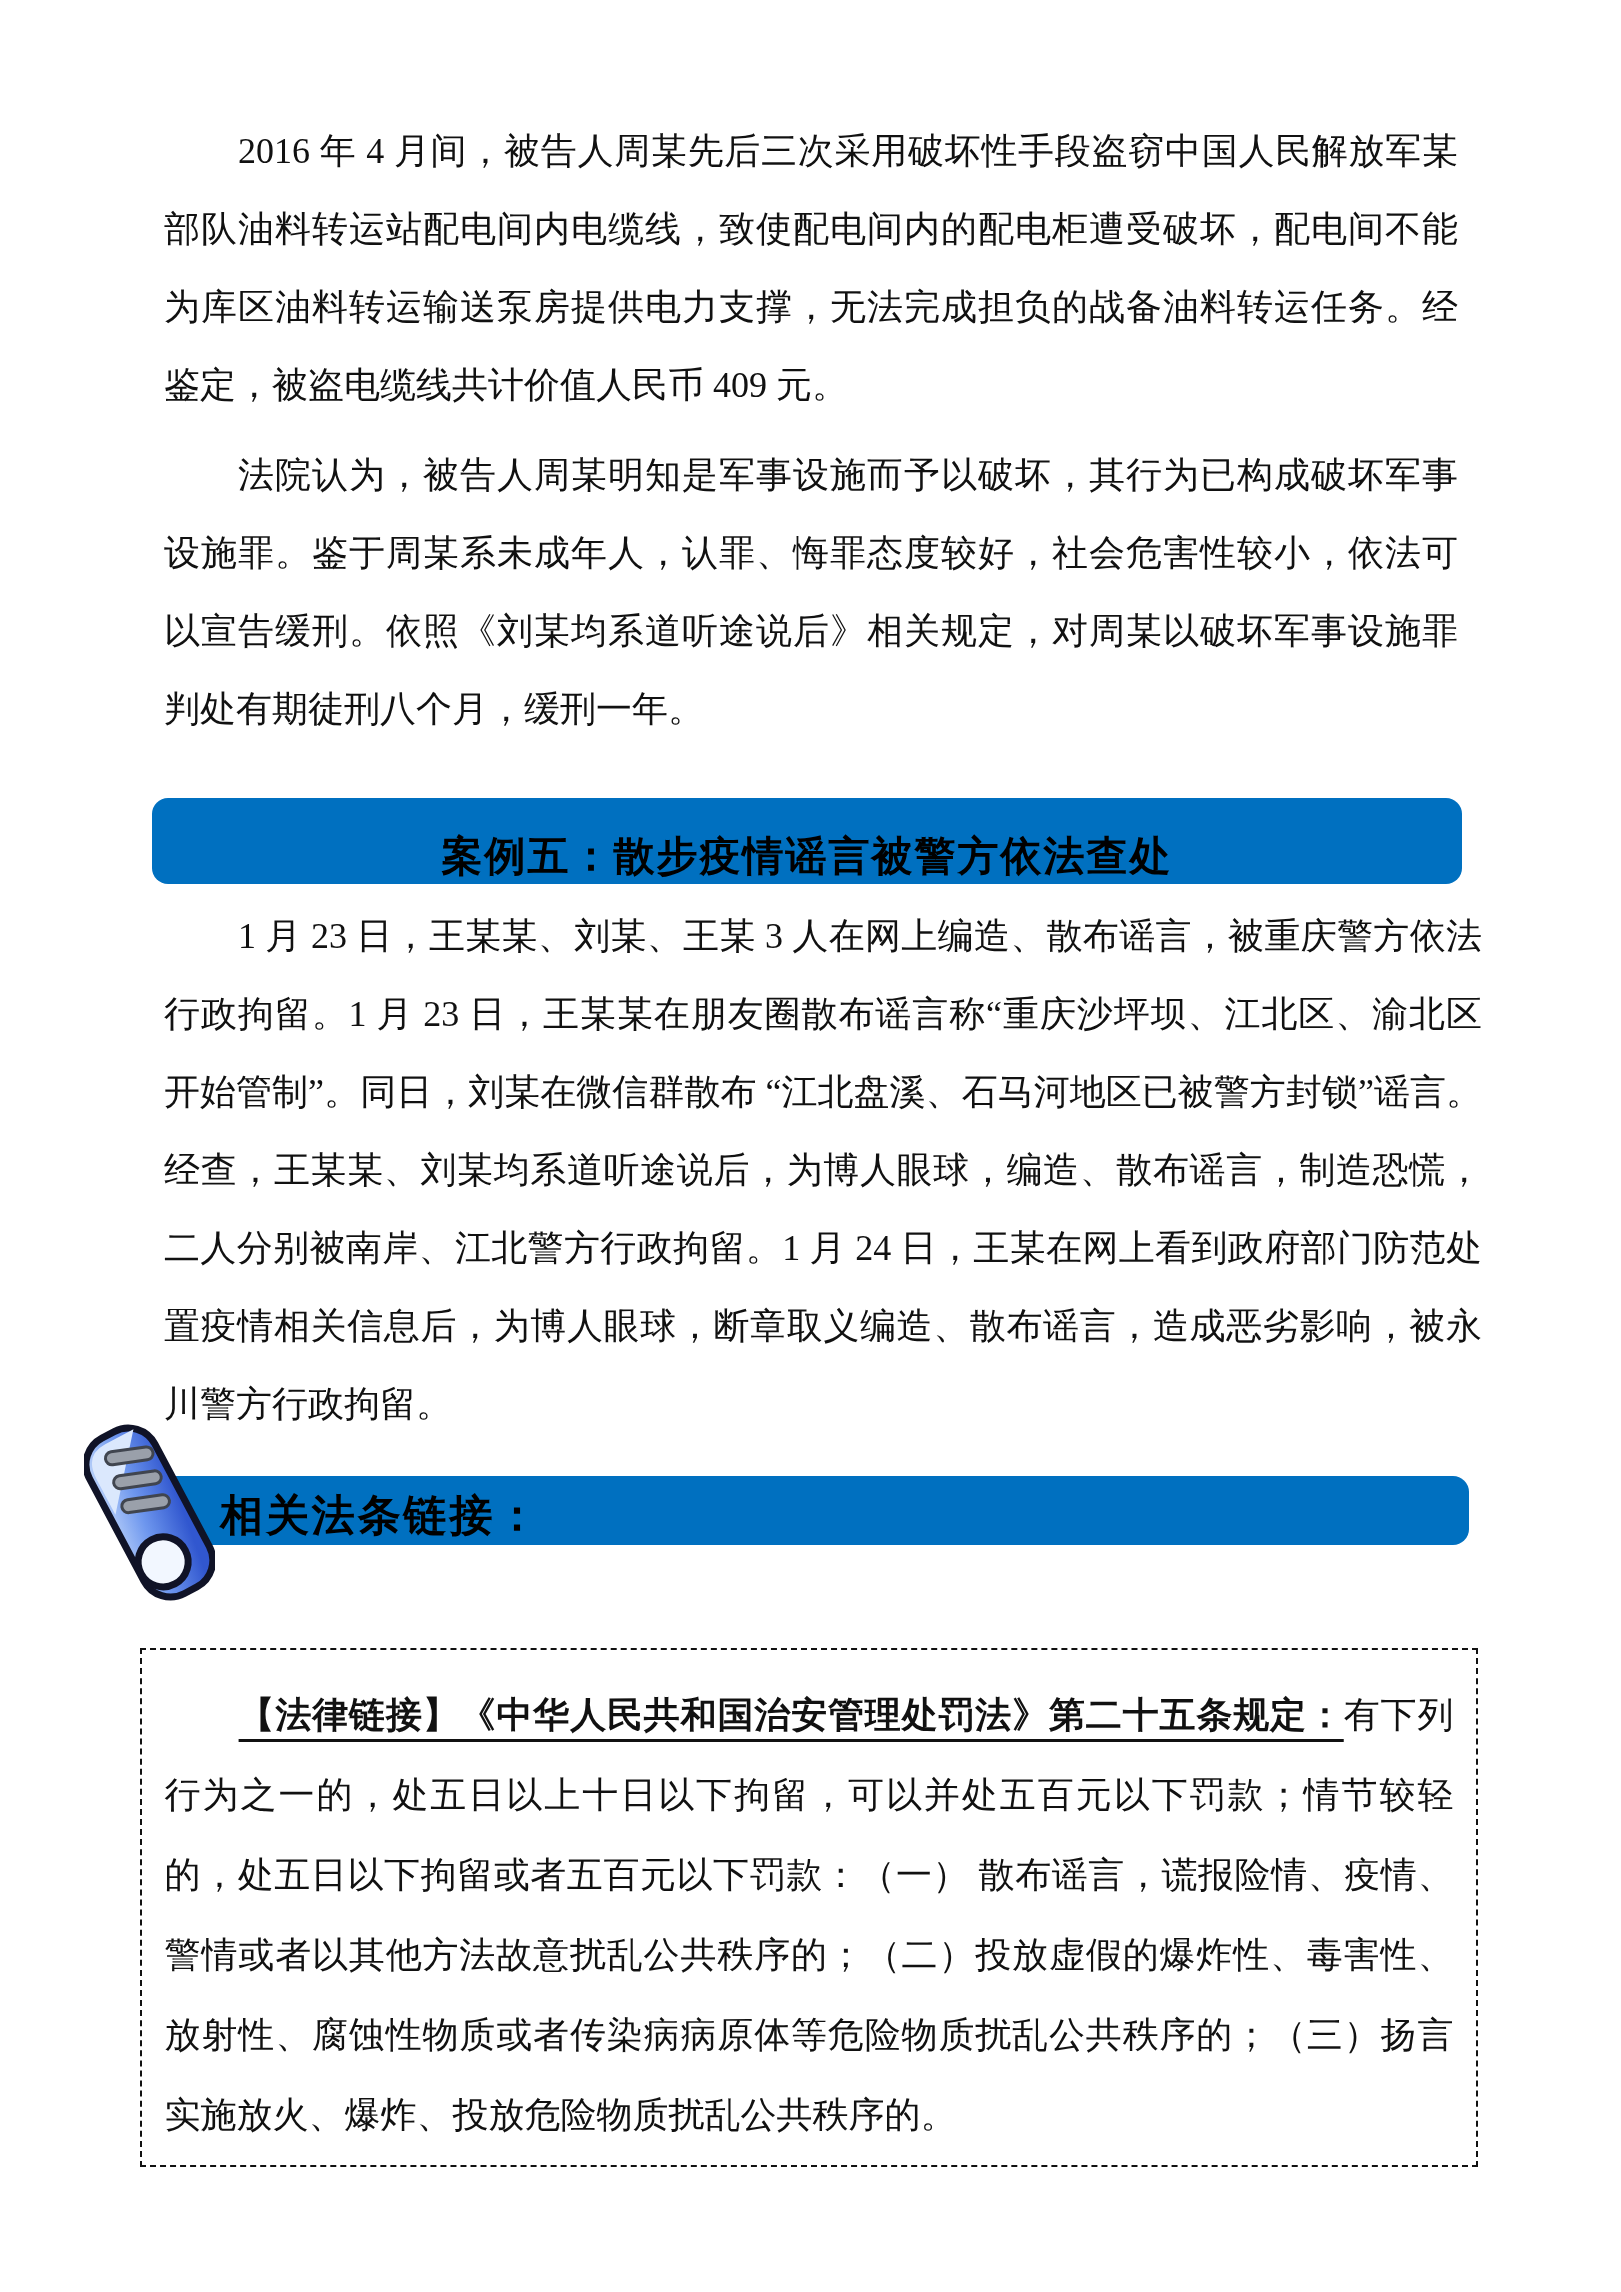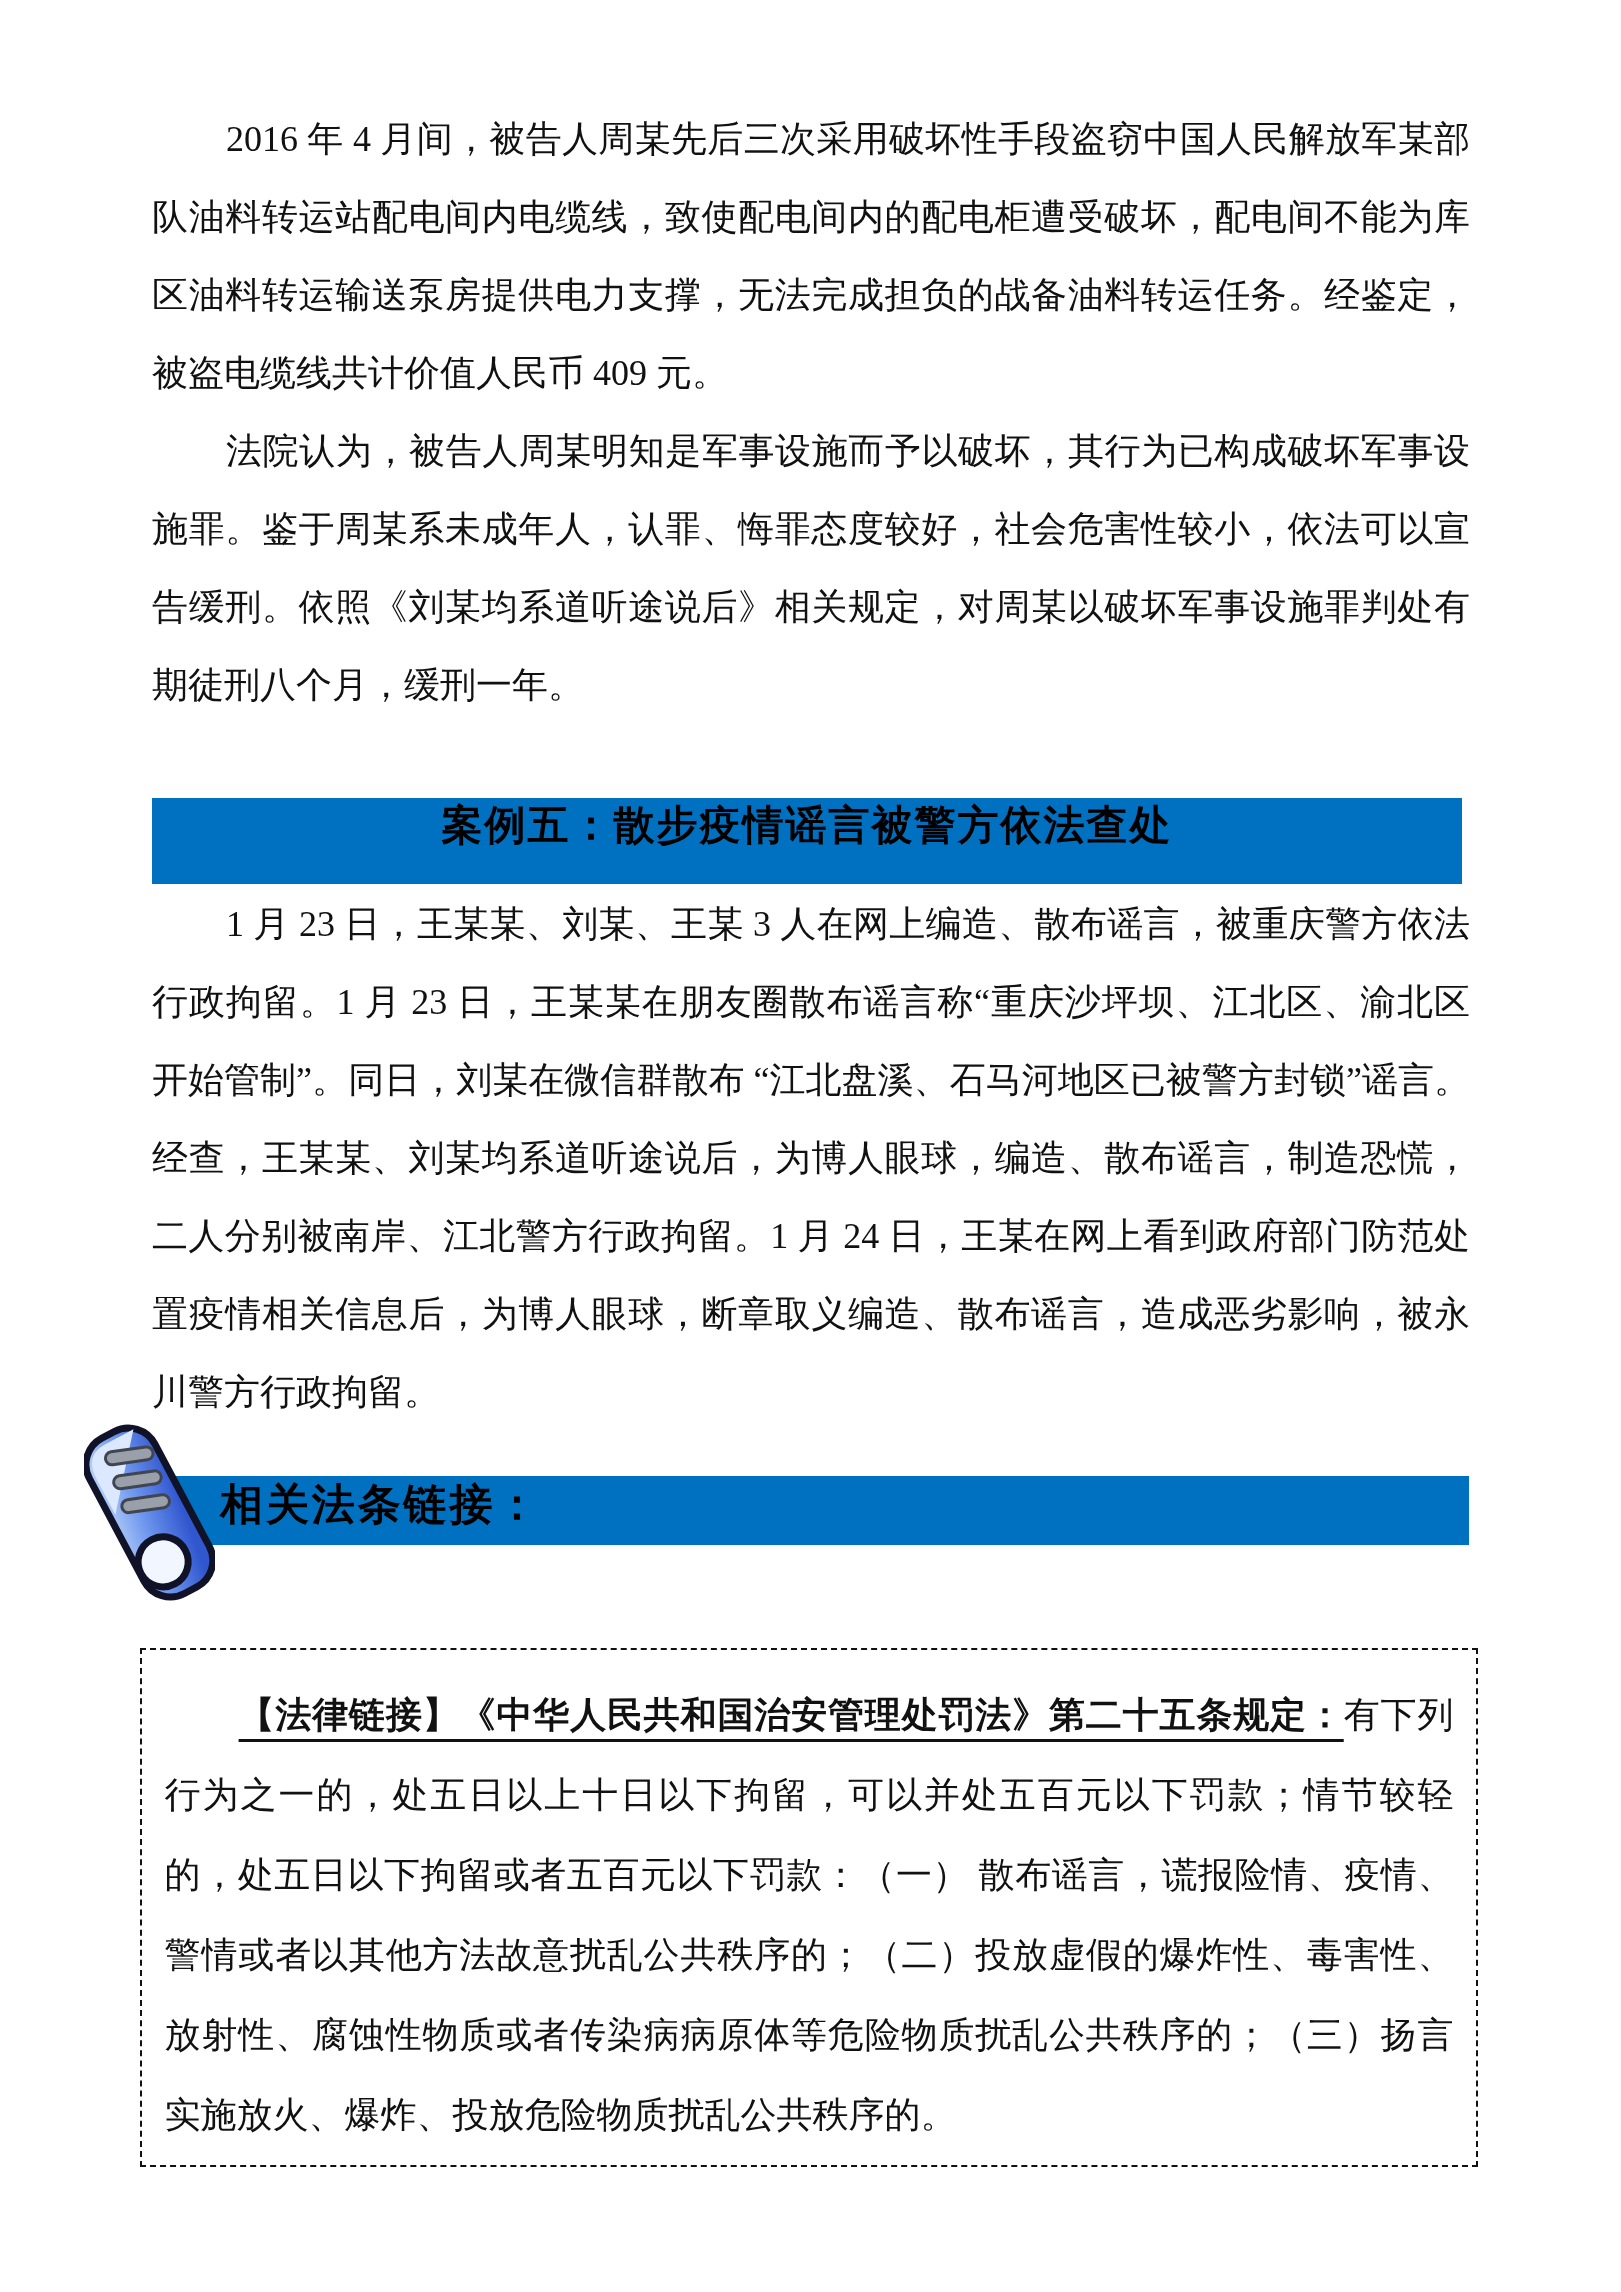--- a/index.html
+++ b/index.html
@@ -16,41 +16,42 @@
     font-family: "Liberation Serif", "DejaVu Serif", serif;
     overflow: hidden;
   }
   .flow {
     position: absolute;
     left: 152px;
     top: 100px;
     width: 1318px;
   }
   .body-text {
-    margin: 0;
+    margin: 12px;
     font-size: 36px;
     line-height: 78px;
     text-align: justify;
     text-align-last: left;
     text-indent: 74px;
     letter-spacing: 0px;
     word-break: break-all;
   }
   .para-case5 {
     position: absolute;
     left: 152px;
     top: 885px;
     width: 1318px;
   }
   .banner {
     position: absolute;
     background: #0070C0;
     display: flex;
-    align-items: flex-start;
+    align-items: flex-end;
     box-sizing: border-box;
+    border-radius: 16px;
   }
   .banner-case5 {
     left: 152px;
     top: 798px;
     width: 1310px;
     height: 86px;
     justify-content: center;
   }
   .banner-case5 .banner-label {
     font-family: "Liberation Sans", "DejaVu Sans", sans-serif;

